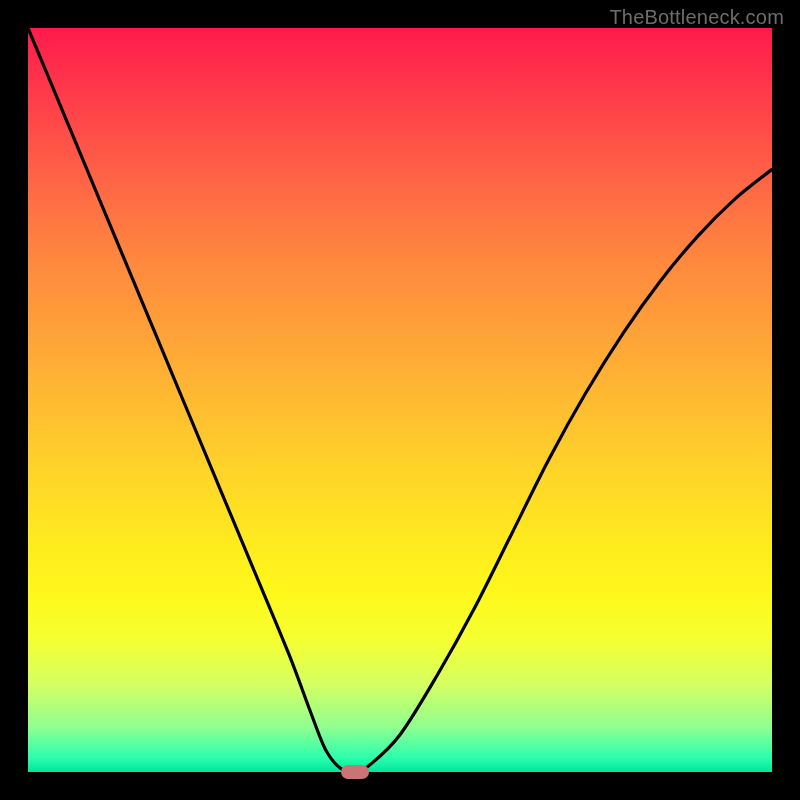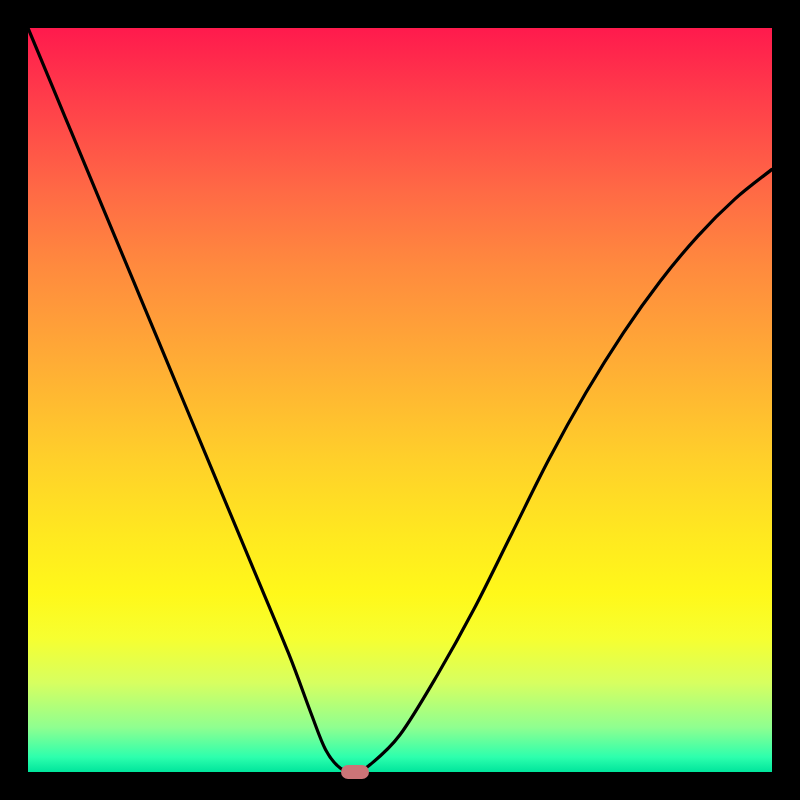--- a/index.html
+++ b/index.html
@@ -64,20 +64,21 @@
     height: 14px;
     border-radius: 7px;
     background: #cb7477;
     transform: translate(-50%, -50%);
   }
 </style>
 </head>
 <body>
 
 <div class="frame">
+  <div class="watermark">TheBottleneck.com</div>
 
   <div class="plot">
     <svg class="curve" viewBox="0 0 744 744" preserveAspectRatio="none">
       <path id="curve-path" fill="none" stroke="#000000" stroke-width="3.2" stroke-linecap="round" stroke-linejoin="round" d="M 0 0 C 6.2 14.879999999999995 24.800000000000004 59.51999999999998 37.2 89.27999999999997 C 49.6 119.03999999999996 62.00000000000001 148.79999999999995 74.4 178.55999999999995 C 86.80000000000001 208.31999999999994 99.19999999999999 238.07999999999996 111.6 267.84 C 124 297.59999999999997 136.4 327.36 148.8 357.12 C 161.20000000000002 386.88 173.6 416.64 186 446.4 C 198.4 476.15999999999997 210.79999999999998 505.91999999999996 223.2 535.68 C 235.6 565.4399999999999 250.47999999999996 600.1600000000001 260.4 624.96 C 270.32 649.76 276.52000000000004 668.36 282.72 684.48 C 288.92 700.6 292.64000000000004 712.38 297.6 721.68 C 302.56 730.9799999999999 307.52 736.56 312.47999999999996 740.28 C 317.43999999999994 744 322.4 744.62 327.36 744 C 332.32000000000005 743.38 334.8 742.76 342.24 736.56 C 349.68 730.3599999999999 360.84 721.68 372 706.8 C 383.16 691.92 396.80000000000007 668.36 409.20000000000005 647.28 C 421.6 626.1999999999999 434 603.8799999999999 446.4 580.3199999999999 C 458.79999999999995 556.76 471.20000000000005 530.7199999999999 483.6 505.91999999999996 C 496 481.12 508.4 455.08000000000004 520.8 431.52000000000004 C 533.1999999999999 407.96000000000004 545.6 385.64 558 364.56 C 570.4 343.48 582.8000000000001 323.64000000000004 595.2 305.04 C 607.6 286.44 620 269.08 632.4 252.95999999999998 C 644.8 236.83999999999997 657.2 221.96000000000004 669.6 208.32000000000005 C 682 194.68000000000006 694.4 182.28 706.8 171.12 C 719.1999999999999 159.96 737.8 146.32000000000002 744 141.36"></path>
     </svg>
     <div id="marker" class="marker" style="left: 327.36px; top: 744px; background: rgb(203, 116, 119);"></div>
   </div>
 </div>
 
 </body></html>

